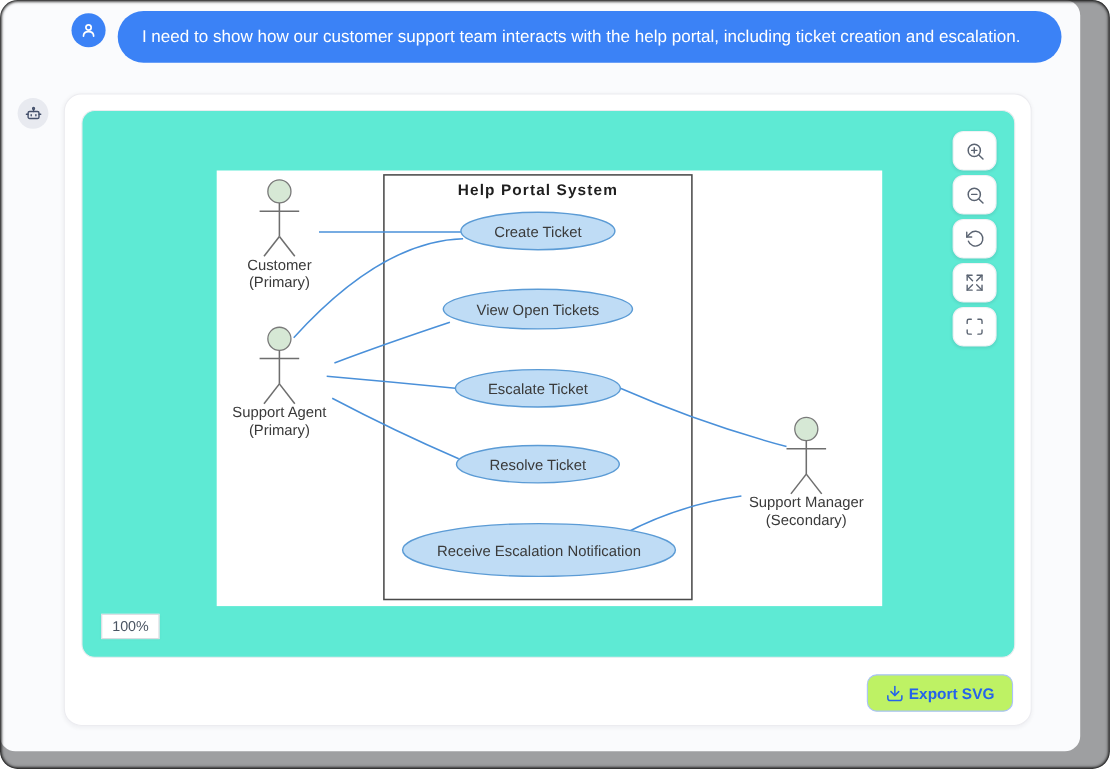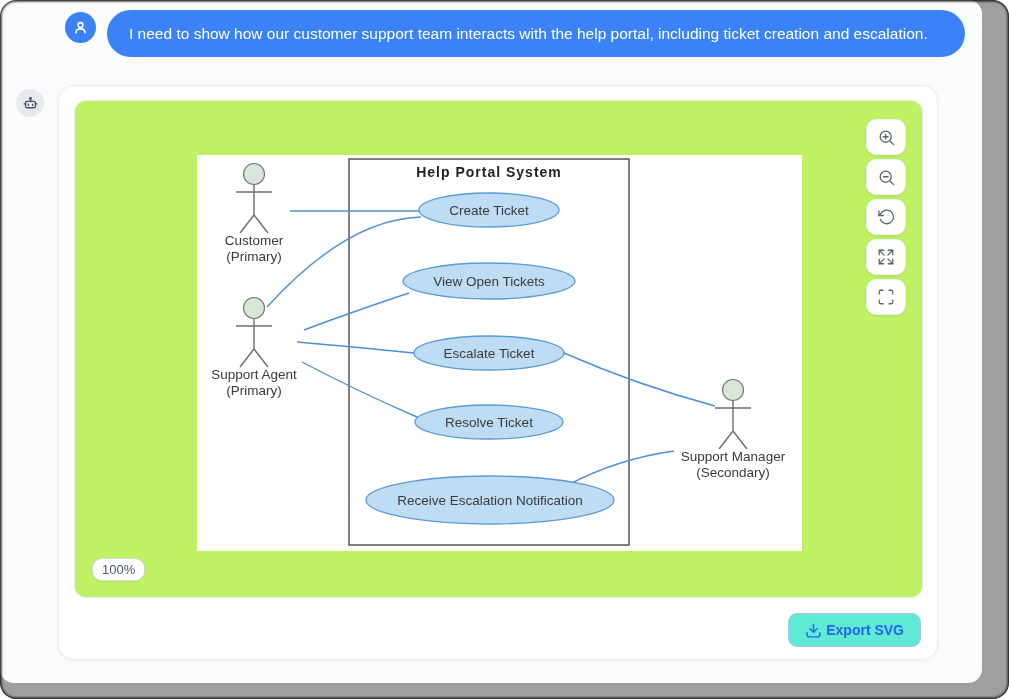--- a/index.html
+++ b/index.html
@@ -16,34 +16,34 @@
                  background:var(--accent); display:flex; align-items:center; justify-content:center; }
   .bubble { position:absolute; left:107px; top:10px; width:858px; height:47px; border-radius:24px;
             background:var(--accent); color:#ffffff; font-size:15.5px; font-weight:500;
             display:flex; align-items:center; padding:0 22px; white-space:nowrap; overflow:hidden; }
   .bot-avatar { position:absolute; left:16px; top:89px; width:28px; height:28px; border-radius:50%;
                 background:#e8eaf0; display:flex; align-items:center; justify-content:center; }
 
   
   .card { position:absolute; left:58px; top:85px; width:880px; height:575px; background:#ffffff;
           border:1px solid #ececf0; border-radius:16px; box-shadow:0 1px 4px rgba(16,24,40,.05); }
-  .panel { position:absolute; left:15px; top:14px; width:849px; height:498px; background:#bef264;
+  .panel { position:absolute; left:15px; top:14px; width:849px; height:498px; background:#5eead4;
            border:1px solid #eaecef; border-radius:12px;text-align:center; }
   .diagram { position:absolute; left:122px; top:54px; width:605px; height:396px; background:#ffffff; }
 
   .controls { position:absolute; right:16px; top:18px; display:flex; flex-direction:column; gap:4px; }
   .ctrl-btn { width:40px; height:36px; border-radius:10px; background:#ffffff; border:1px solid #f0f1f4;
               box-shadow:0 1px 3px rgba(16,24,40,.10); display:flex; align-items:center; justify-content:center; cursor:pointer; }
   .ctrl-btn svg { stroke:#5b6472; }
 
   .zoom-badge { position:absolute; left:17px; bottom:16px; background:#ffffff; border:1px solid #d9dce1;
-                border-radius:10px; padding:3px 9px; font-size:13px; color:#4b5563; box-shadow:0 1px 2px rgba(16,24,40,.06); }
+                border-radius:0; padding:3px 9px; font-size:13px; color:#4b5563; box-shadow:0 1px 2px rgba(16,24,40,.06); }
 
   .actions { position:absolute; right:16px; bottom:12px; display:flex; gap:10px; }
-  .action-btn { height:34px; display:flex; align-items:center; gap:4px; padding:0 16px; background:#5eead4;
+  .action-btn { height:34px; display:flex; align-items:center; gap:4px; padding:0 16px; background:#bef264;
                 border:1.5px solid #a9c2f8; border-radius:9px; color:#2563eb; font-size:14px; font-weight:700;
                 font-family:"Liberation Sans", sans-serif; cursor:pointer; }
   .action-btn svg { stroke:#2563eb; }
 
   
   .uml-text { font-family:"Liberation Sans", sans-serif; font-size:13.5px; fill:#3a3a3a; }
   .uml-title { font-family:"Liberation Sans", sans-serif; font-size:14px; font-weight:bold; fill:#1f1f1f; letter-spacing:1px; }
   .connector { fill:none; stroke:#4a90d9; stroke-width:1.4; }
   .usecase { fill:#bfdcf5; stroke:#5b9bd5; stroke-width:1.3; }
   .actor-line { stroke:#6e6e6e; stroke-width:1.4; fill:none; }

